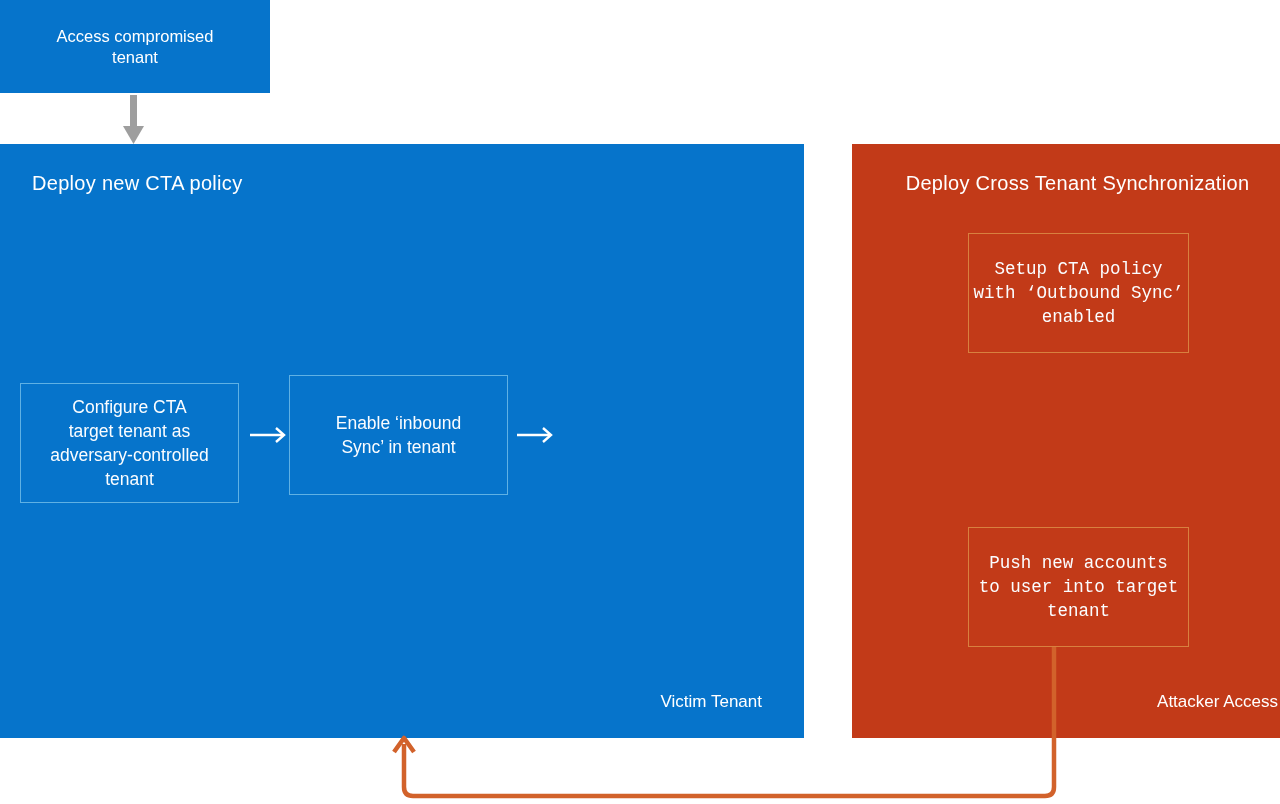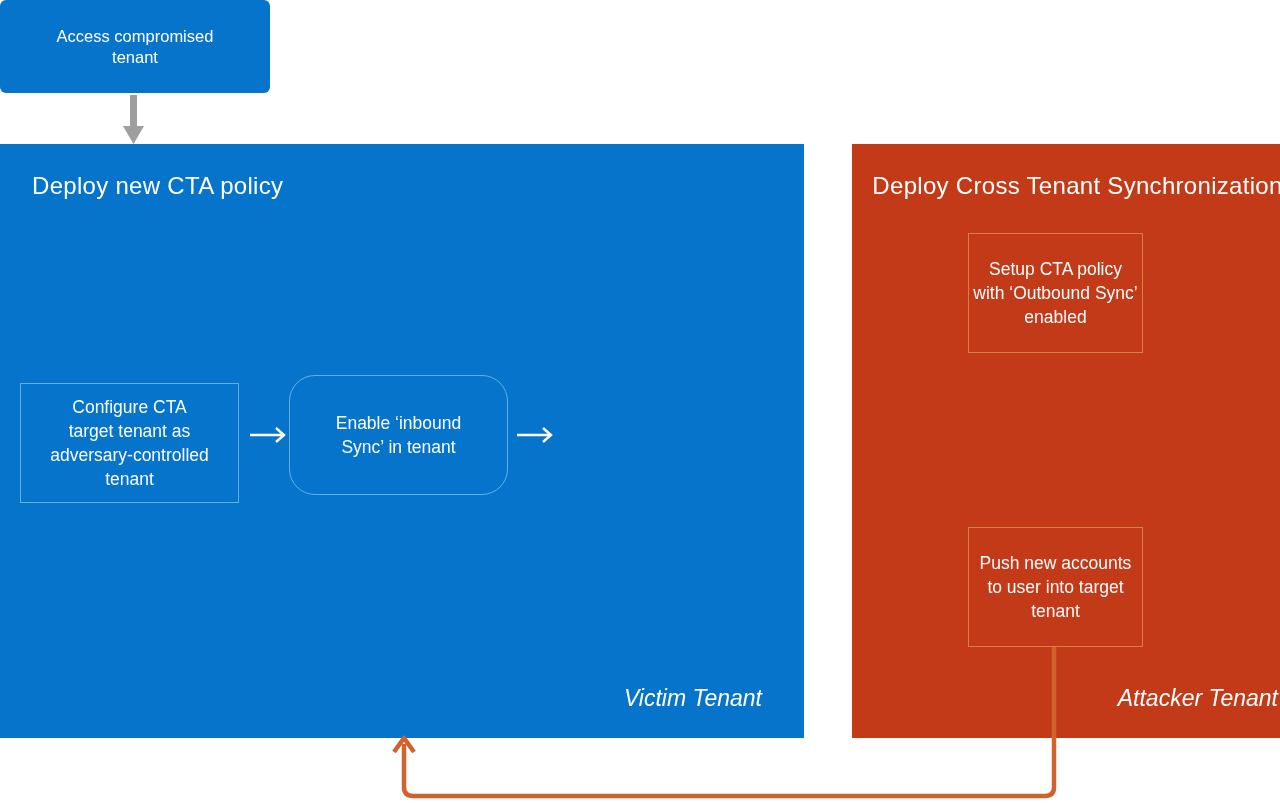--- a/index.html
+++ b/index.html
@@ -23,69 +23,69 @@
 
   
   .start-box {
     position: absolute; left: 0; top: 0; width: 270px; height: 93px;
     background: var(--blue);
     display: flex; align-items: center; justify-content: center;
     text-align: center;
     color: var(--text-white);
     font-size: 16.5px; line-height: 21px;
     white-space: pre-line;
-    border-radius: 6px;
   }
 
   
   .down-arrow { position: absolute; left: 118px; top: 94px; }
 
   
   .panel {
     position: absolute; top: 144px; height: 594px;
     color: var(--text-white);
   }
   .panel-victim { left: 0; width: 804px; background: var(--blue); }
   .panel-attacker { left: 852px; width: 451px; background: var(--red); }
 
   .panel-title {
     position: absolute; top: 28px;
-    font-size: 24px; letter-spacing: 0.3px;
+    font-size: 20px; letter-spacing: 0.3px;
     color: var(--text-white);
   }
   .panel-victim .panel-title { left: 32px; }
   .panel-attacker .panel-title { left: 0; right: 0; text-align: center; }
 
   .tenant-label {
     position: absolute; bottom: 26px;
-    font-size: 23px; color: var(--text-white); font-style: italic;
+    font-size: 17px; color: var(--text-white);
   }
   .panel-victim .tenant-label { right: 42px; }
   .panel-attacker .tenant-label { right: 25px; }
 
   
   .step {
     position: absolute;
     display: flex; align-items: center; justify-content: center;
     text-align: center;
     white-space: pre-line;
     font-size: 17.5px; line-height: 24px;
     color: #fbfdff;
   }
   .panel-victim .step {
     width: 219px; height: 120px; top: 231px;
     border: 1.5px solid var(--step-border-blue);
   }
   .step-v0 { left: 20px; margin-top: 8px; }
-  .step-v1 { left: 289px; border-radius: 26px; }
+  .step-v1 { left: 289px; }
   .step-v2 { left: 556px; }
 
   .panel-attacker .step {
-    left: 116px; width: 175px; height: 120px;
+    left: 116px; width: 221px; height: 120px;
     border: 1.5px solid var(--step-border-red);
+    font-family: Liberation Mono, monospace;
   }
   .step-a0 { top: 89px; }
   .step-a1 { top: 236px; }
   .step-a2 { top: 383px; }
 
   
   .flow-arrow { position: absolute; top: 281px; }
   .flow-arrow-0 { left: 247px; }
   .flow-arrow-1 { left: 514px; }
   .flow-arrow polyline, .flow-arrow line {
@@ -158,21 +158,21 @@
 enabled</span>
     </div>
 
 
     <div class="step step-a2">
       <span>Push new accounts
 to user into target
 tenant</span>
     </div>
 
-    <div class="tenant-label">Attacker Tenant</div>
+    <div class="tenant-label">Attacker Access</div>
   </div>
 
   <svg class="connector-svg" viewBox="0 0 1280 804">
     <path d="M1054 647 L1054 787 Q1054 796 1045 796 L413 796 Q404 796 404 787 L404 744"></path>
     <path d="M394 752 L404 738 L414 752"></path>
   </svg>
 
 </div>
 
 </body></html>

